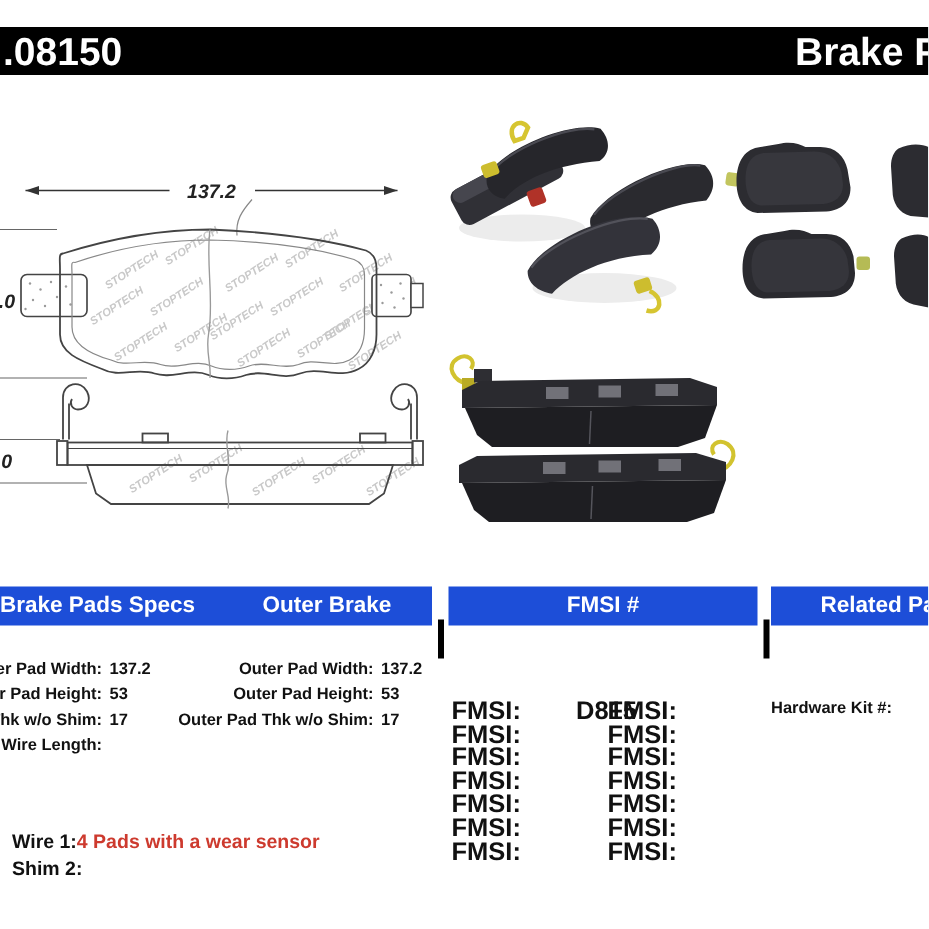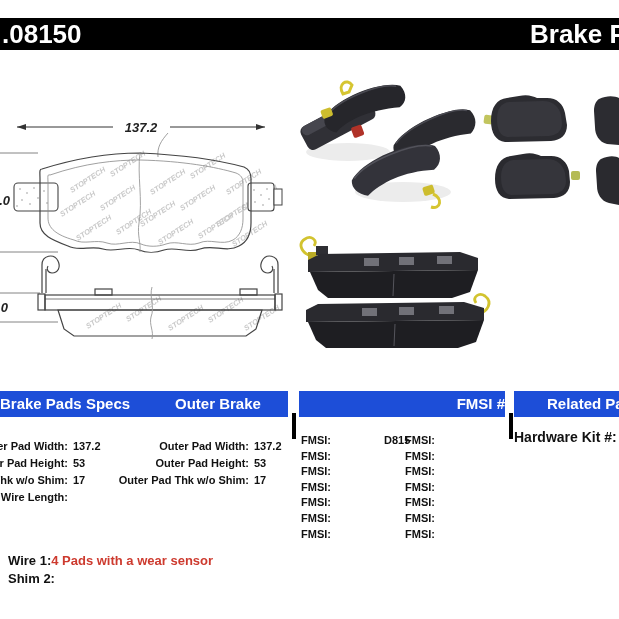--- a/index.html
+++ b/index.html
@@ -12,38 +12,38 @@
   
   .svgabs{position:absolute;}
   
   .hbar{position:absolute;top:391px;height:26px;background:#1d4ed8;color:#fff;font-weight:bold;font-size:15px;}
   .hbar span{line-height:26px;}
   .bar-specs{left:0;width:288px;}
   .bar-specs .ih{position:absolute;left:0;}
   .bar-specs .oh{position:absolute;left:127px;margin-left:48px;}
   .strip{position:absolute;top:413px;width:4px;height:26px;background:#000;}
   .strip1{left:292px;} .strip2{left:509px;}
-  .bar-fmsi{left:299px;width:206px;text-align:right;}
+  .bar-fmsi{left:299px;width:206px;text-align:center;}
   .bar-related{left:514px;width:105px;overflow:visible;}
   .bar-related span{position:absolute;left:33px;white-space:nowrap;}
   
   .spec-table{position:absolute;left:0;top:440px;width:300px;font-size:11px;font-weight:bold;color:#111;}
   .spec-row{position:relative;height:17px;}
   .spec-row .il{position:absolute;right:calc(100% - 68px);white-space:nowrap;}
   .spec-row .iv{position:absolute;left:73px;white-space:nowrap;}
   .spec-row .ol{position:absolute;right:calc(100% - 249px);white-space:nowrap;}
   .spec-row .ov{position:absolute;left:254px;white-space:nowrap;}
   
-  .fmsi-table{position:absolute;left:301px;top:434px;width:318px;font-size:11px;font-weight:bold;color:#111;}
+  .fmsi-table{position:absolute;left:301px;top:464px;width:318px;font-size:17px;font-weight:bold;color:#111;}
   .fmsi-row{position:relative;height:15.6px;}
   .fmsi-row .l1{position:absolute;left:0;}
   .fmsi-row .v1{position:absolute;left:35px;padding-left:48px;}
   .fmsi-row .l2{position:absolute;left:104px;}
   .fmsi-row .v2{position:absolute;left:140px;}
-  .hardware{position:absolute;left:514px;top:429px;font-size:14px;font-weight:bold;color:#111;white-space:nowrap;}
+  .hardware{position:absolute;left:514px;top:466px;font-size:11px;font-weight:bold;color:#111;white-space:nowrap;}
   
   .note{position:absolute;left:8px;font-size:13px;font-weight:bold;color:#111;white-space:nowrap;}
   .note1{top:553px;} .note2{top:571px;}
   .note .red{margin-left:0;color:#cd3a2e;}
 </style>
 </head>
 <body>
 
 <div class="page">
 

